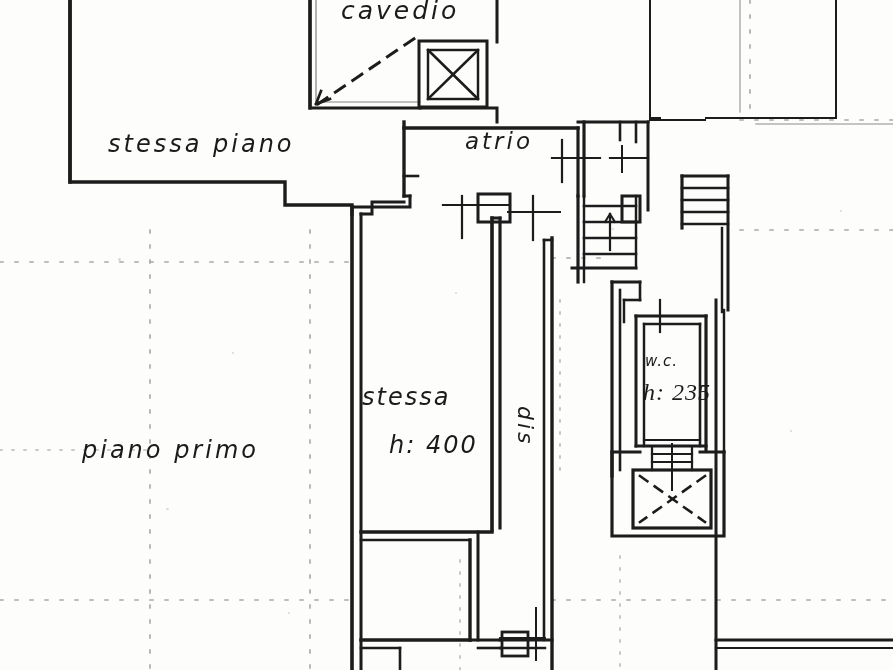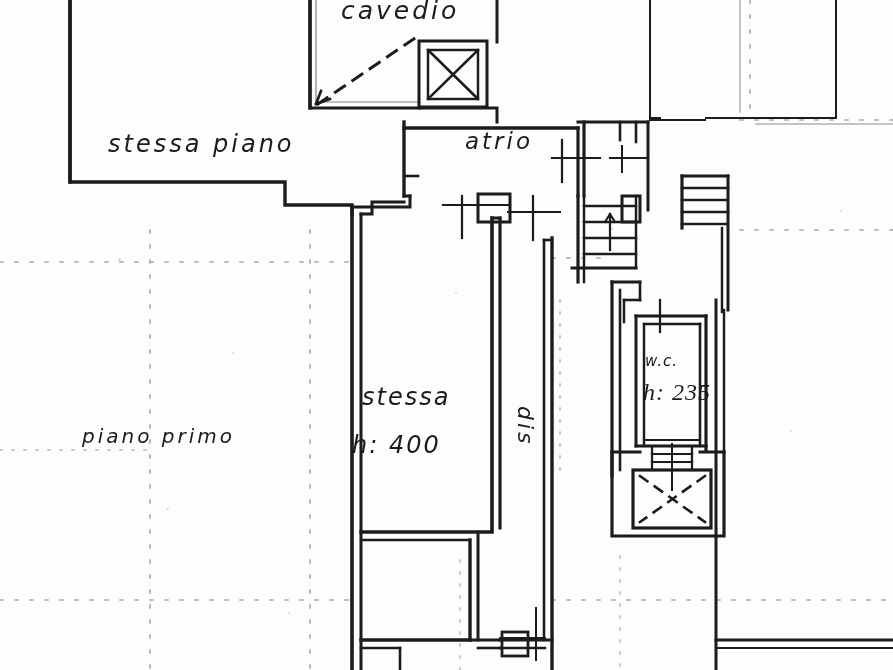--- a/index.html
+++ b/index.html
@@ -55,29 +55,30 @@
     letter-spacing: 3px;
     text-align: right;
   }
   .lbl-ufficio {
     left: 362px;
     top: 383px;
     font-size: 24px;
     letter-spacing: 2px;
   }
   .lbl-ufficio-h {
-    left: 352px;
+    left: 362px;
     top: 431px;
     font-size: 24px;
     letter-spacing: 2px;
+    padding-left: 27px;
   }
   .lbl-piano {
     left: 82px;
-    top: 424px;
-    font-size: 20px;
+    top: 436px;
+    font-size: 24px;
     letter-spacing: 3px;
   }
   .lbl-wc {
     left: 645px;
     top: 352px;
     font-size: 15px;
     letter-spacing: 1px;
   }
   .lbl-wc-h {
     left: 643px;

